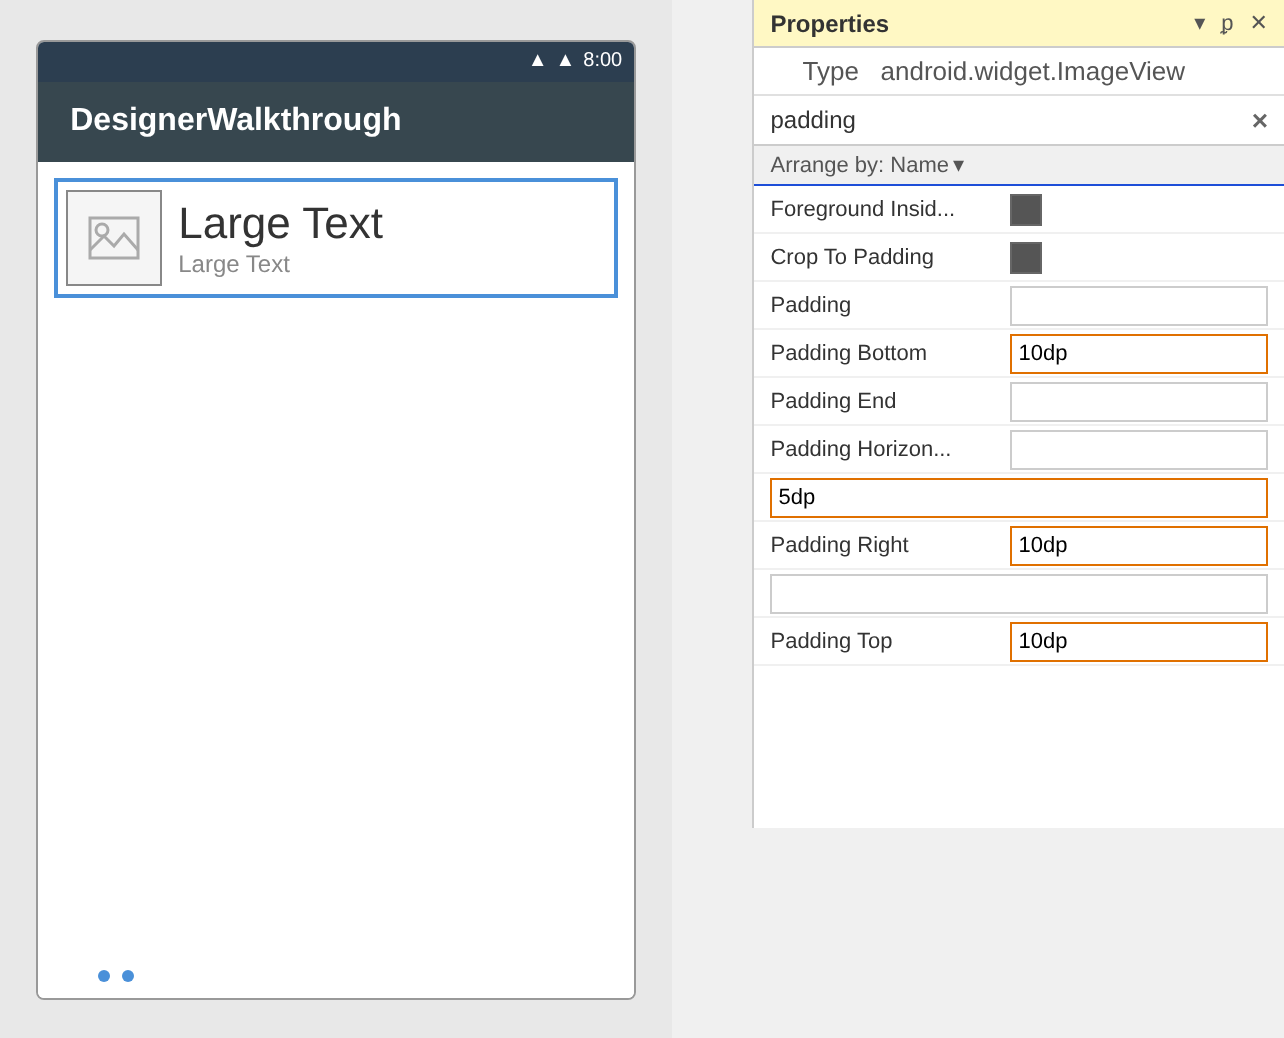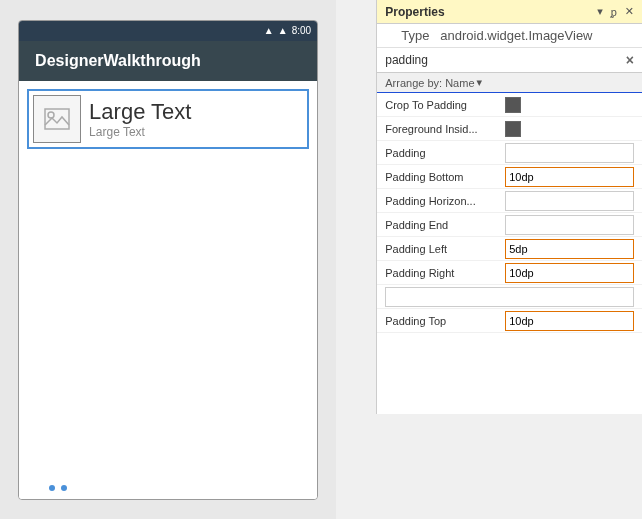--- a/index.html
+++ b/index.html
@@ -306,32 +306,32 @@
   </div>
 
   <div class="arrange-row">
     <span class="arrange-label">Arrange by: Name</span>
     <span>▾</span>
   </div>
 
   <div class="properties-list">
 
     <div class="prop-row">
-      <span class="prop-label">Crop To Padding</span>
+      <span class="prop-label">Foreground Insid...</span>
       <div class="prop-value">
         <div class="prop-checkbox">
           <svg width="10" height="10" viewBox="0 0 10 10">
               <rect width="10" height="10" fill="#555"></rect>
             </svg>
         </div>
       </div>
     </div>
 
     <div class="prop-row">
-      <span class="prop-label">Foreground Insid...</span>
+      <span class="prop-label">Crop To Padding</span>
       <div class="prop-value">
         <div class="prop-checkbox">
           <svg width="10" height="10" viewBox="0 0 10 10">
               <rect width="10" height="10" fill="#555"></rect>
             </svg>
         </div>
       </div>
     </div>
 
     <div class="prop-row">
@@ -342,55 +342,54 @@
     </div>
 
     <div class="prop-row">
       <span class="prop-label">Padding Bottom</span>
       <div class="prop-value">
         <input class="prop-input highlighted" type="text" value="10dp" style="">
       </div>
     </div>
 
     <div class="prop-row">
+      <span class="prop-label">Padding End</span>
+      <div class="prop-value">
+        <input class="prop-input" type="text" value="" style="">
+      </div>
+    </div>
+
+    <div class="prop-row">
       <span class="prop-label">Padding Horizon...</span>
       <div class="prop-value">
         <input class="prop-input" type="text" value="" style="">
       </div>
     </div>
 
     <div class="prop-row">
-      <span class="prop-label">Padding End</span>
+      <div class="prop-value">
+        <input class="prop-input highlighted" type="text" value="5dp" style="">
+      </div>
+    </div>
+
+    <div class="prop-row">
+      <span class="prop-label">Padding Right</span>
+      <div class="prop-value">
+        <input class="prop-input highlighted" type="text" value="10dp" style="">
+      </div>
+    </div>
+
+    <div class="prop-row">
       <div class="prop-value">
         <input class="prop-input" type="text" value="" style="">
       </div>
     </div>
 
     <div class="prop-row">
-      <span class="prop-label">Padding Left</span>
-      <div class="prop-value">
-        <input class="prop-input highlighted" type="text" value="5dp" style="">
-      </div>
-    </div>
-
-    <div class="prop-row">
-      <span class="prop-label">Padding Right</span>
+      <span class="prop-label">Padding Top</span>
       <div class="prop-value">
         <input class="prop-input highlighted" type="text" value="10dp" style="">
       </div>
     </div>
 
-    <div class="prop-row">
-      <div class="prop-value">
-        <input class="prop-input" type="text" value="" style="">
-      </div>
-    </div>
-
-    <div class="prop-row">
-      <span class="prop-label">Padding Top</span>
-      <div class="prop-value">
-        <input class="prop-input highlighted" type="text" value="10dp" style="">
-      </div>
-    </div>
-
 
   </div>
 </div>
 
 </body></html>

